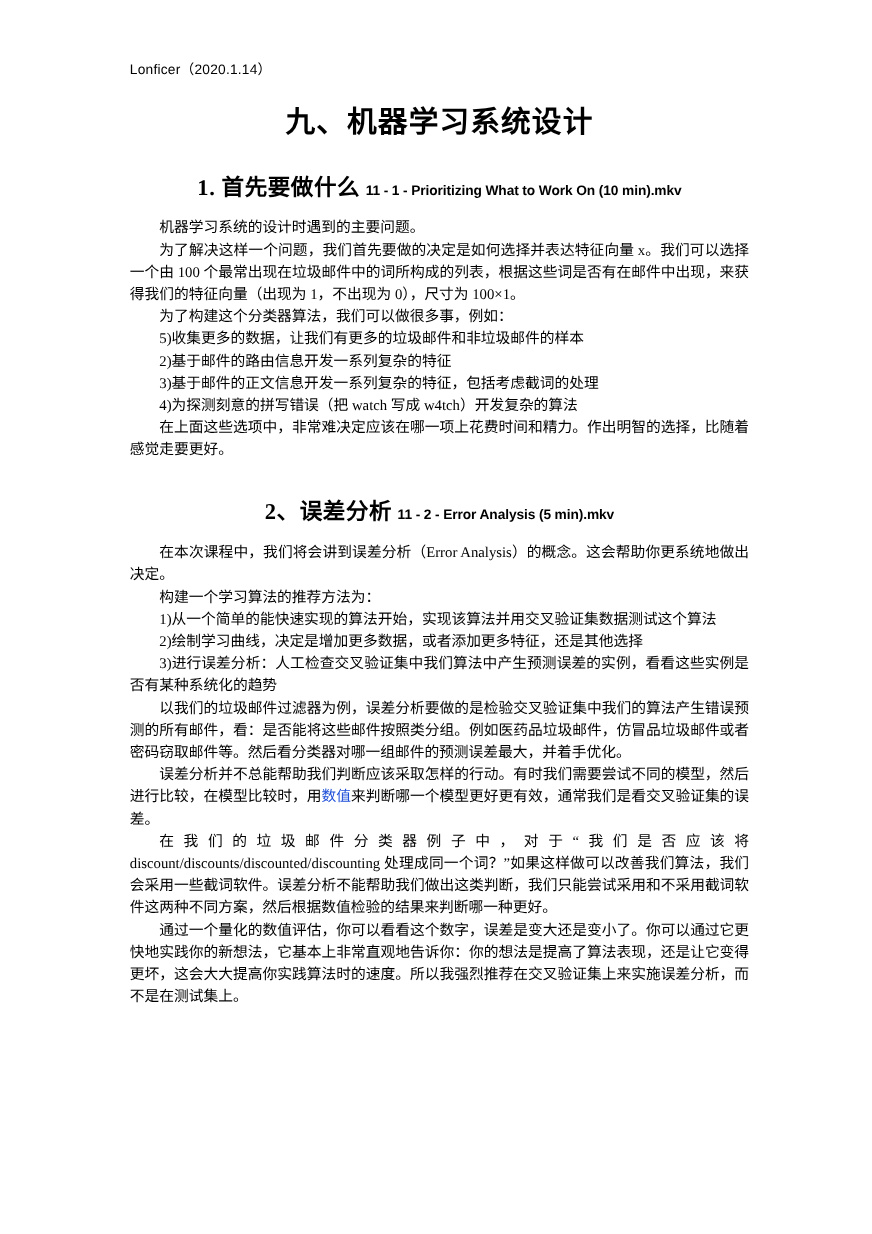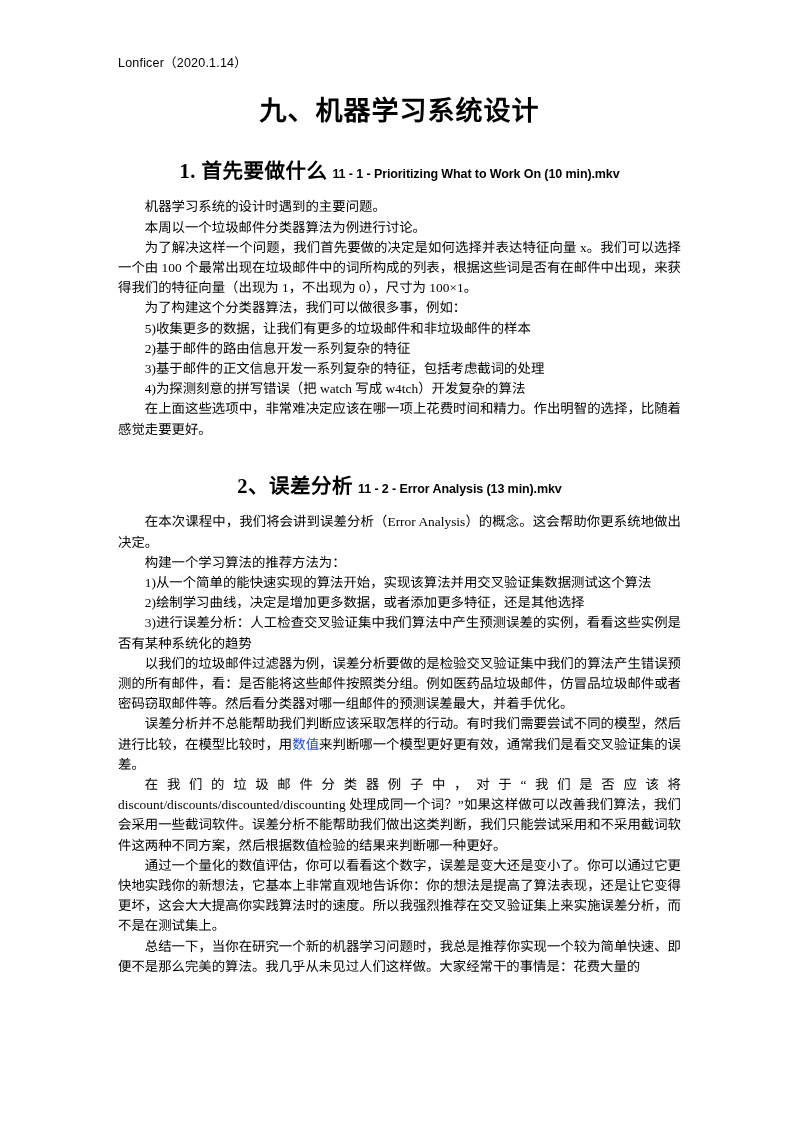--- a/index.html
+++ b/index.html
@@ -95,41 +95,39 @@
   <div class="doc-header">Lonficer（2020.1.14）</div>
 
   <h1 class="doc-title">九、机器学习系统设计</h1>
 
   <div class="section-heading">
     <span class="sh-zh">1. 首先要做什么</span><span class="sh-en">11 - 1 - Prioritizing What to Work On (10 min).mkv</span>
   </div>
 
   <div class="body-block">
     <p>机器学习系统的设计时遇到的主要问题。</p>
-    <p>本周以一个垃圾邮件分类器算法为例进行讨论。</p>
     <p>为了解决这样一个问题，我们首先要做的决定是如何选择并表达特征向量 x。我们可以选择一个由 100 个最常出现在垃圾邮件中的词所构成的列表，根据这些词是否有在邮件中出现，来获得我们的特征向量（出现为 1，不出现为 0），尺寸为 100×1。</p>
     <p>为了构建这个分类器算法，我们可以做很多事，例如：</p>
     <p class="list-item">5)收集更多的数据，让我们有更多的垃圾邮件和非垃圾邮件的样本</p>
     <p class="list-item">2)基于邮件的路由信息开发一系列复杂的特征</p>
     <p class="list-item">3)基于邮件的正文信息开发一系列复杂的特征，包括考虑截词的处理</p>
     <p class="list-item">4)为探测刻意的拼写错误（把 watch 写成 w4tch）开发复杂的算法</p>
     <p>在上面这些选项中，非常难决定应该在哪一项上花费时间和精力。作出明智的选择，比随着感觉走要更好。</p>
   </div>
 
   <div class="section-heading section-2">
-    <span class="sh-zh">2、误差分析</span><span class="sh-en">11 - 2 - Error Analysis (13 min).mkv</span>
+    <span class="sh-zh">2、误差分析</span><span class="sh-en">11 - 2 - Error Analysis (5 min).mkv</span>
   </div>
 
   <div class="body-block">
     <p>在本次课程中，我们将会讲到误差分析（Error Analysis）的概念。这会帮助你更系统地做出决定。</p>
     <p>构建一个学习算法的推荐方法为：</p>
     <p class="list-item">1)从一个简单的能快速实现的算法开始，实现该算法并用交叉验证集数据测试这个算法</p>
     <p class="list-item">2)绘制学习曲线，决定是增加更多数据，或者添加更多特征，还是其他选择</p>
     <p class="list-item">3)进行误差分析：人工检查交叉验证集中我们算法中产生预测误差的实例，看看这些实例是否有某种系统化的趋势</p>
     <p>以我们的垃圾邮件过滤器为例，误差分析要做的是检验交叉验证集中我们的算法产生错误预测的所有邮件，看：是否能将这些邮件按照类分组。例如医药品垃圾邮件，仿冒品垃圾邮件或者密码窃取邮件等。然后看分类器对哪一组邮件的预测误差最大，并着手优化。</p>
     <p><span>误差分析并不总能帮助我们判断应该采取怎样的行动。有时我们需要尝试不同的模型，然后进行比较，在模型比较时，用</span><span class="link-blue">数值</span><span>来判断哪一个模型更好更有效，通常我们是看交叉验证集的误差。</span></p>
     <p>在我们的垃圾邮件分类器例子中，对于“我们是否应该将 discount/discounts/discounted/discounting 处理成同一个词？”如果这样做可以改善我们算法，我们会采用一些截词软件。误差分析不能帮助我们做出这类判断，我们只能尝试采用和不采用截词软件这两种不同方案，然后根据数值检验的结果来判断哪一种更好。</p>
     <p>通过一个量化的数值评估，你可以看看这个数字，误差是变大还是变小了。你可以通过它更快地实践你的新想法，它基本上非常直观地告诉你：你的想法是提高了算法表现，还是让它变得更坏，这会大大提高你实践算法时的速度。所以我强烈推荐在交叉验证集上来实施误差分析，而不是在测试集上。</p>
-    <p>总结一下，当你在研究一个新的机器学习问题时，我总是推荐你实现一个较为简单快速、即便不是那么完美的算法。我几乎从未见过人们这样做。大家经常干的事情是：花费大量的</p>
   </div>
 
 
 </div>
 
 </body></html>

